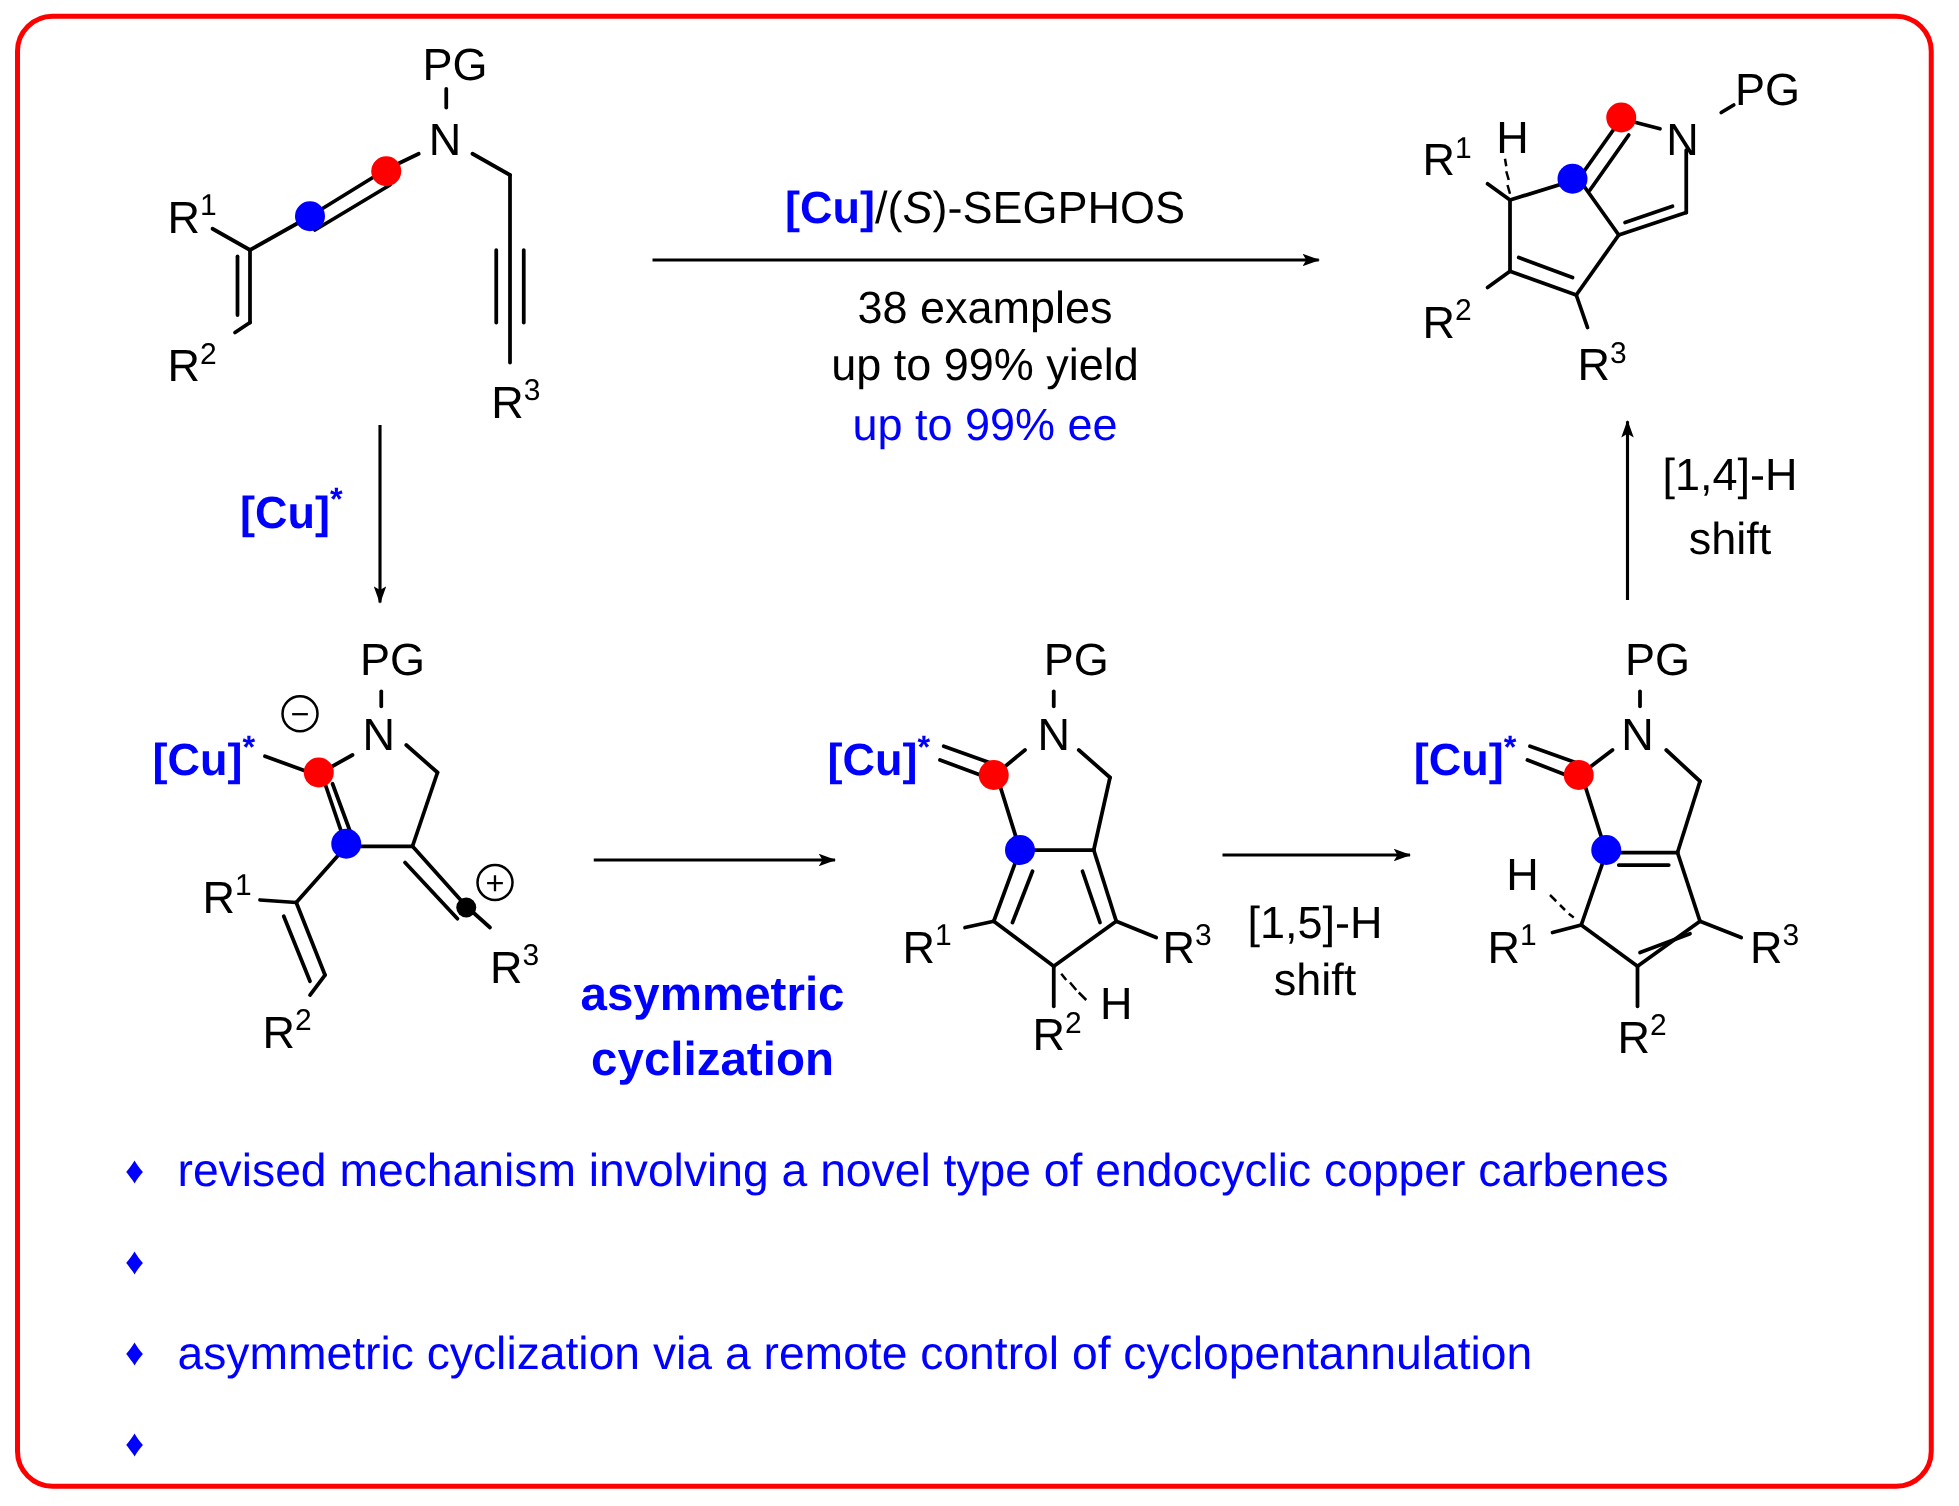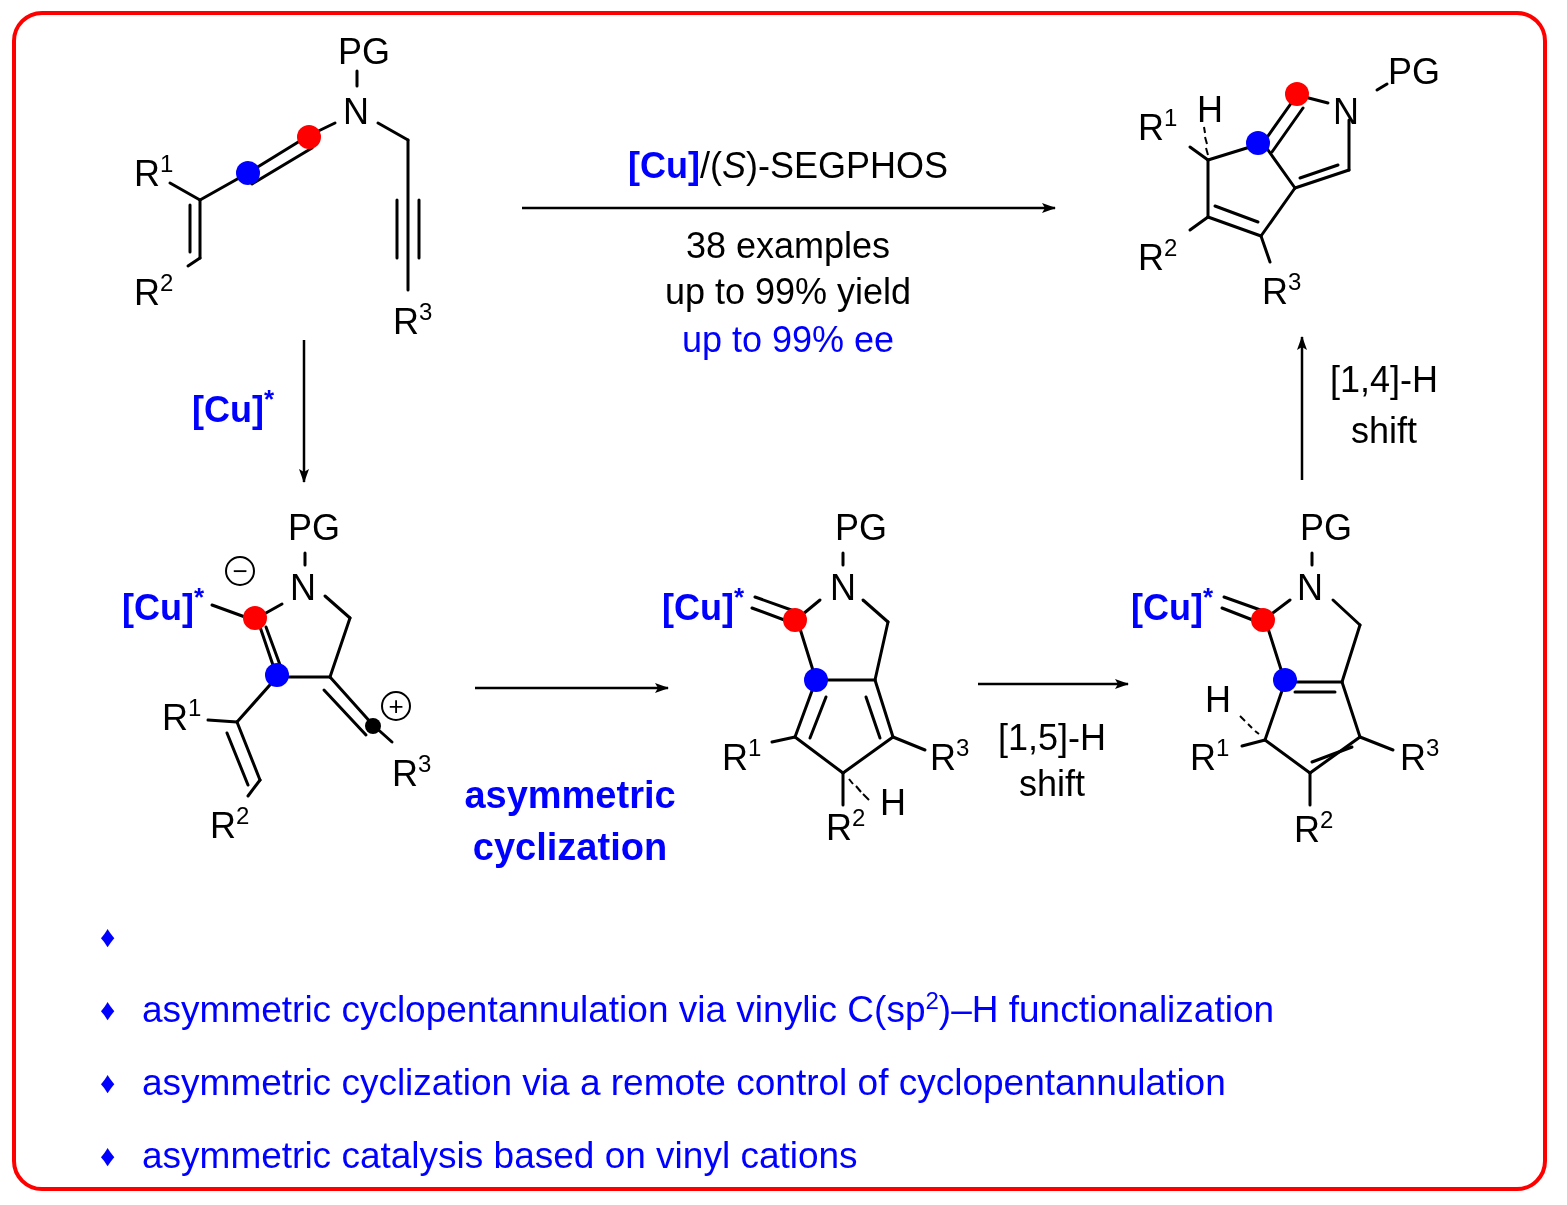--- a/index.html
+++ b/index.html
@@ -201,26 +201,25 @@
   </g>
 
   <line x1="1302" y1="480" x2="1302" y2="337" stroke="#000" stroke-width="2.5" marker-end="url(#ah)"></line>
   <text x="1384" y="392" text-anchor="middle" class="cond">[1,4]-H</text>
   <text x="1384" y="443" text-anchor="middle" class="cond">shift</text>
 </svg>
 
 <div class="bullets">
   <div class="bullet">
     <span class="diamond">♦</span>
-  </div>
-  <div class="bullet">
-    <span class="diamond">♦</span>
-    <span class="btext"><span>asymmetric cyclopentannulation via vinylic C(sp</span><sup>2</sup><span>)–H functionalization</span></span>
+    <span class="btext">revised mechanism involving a novel type of endocyclic copper carbenes</span>
+  </div>
+  <div class="bullet">
+    <span class="diamond">♦</span>
   </div>
   <div class="bullet">
     <span class="diamond">♦</span>
     <span class="btext">asymmetric cyclization via a remote control of cyclopentannulation</span>
   </div>
   <div class="bullet">
     <span class="diamond">♦</span>
-    <span class="btext">asymmetric catalysis based on vinyl cations</span>
   </div>
 </div>
 
 </body></html>

